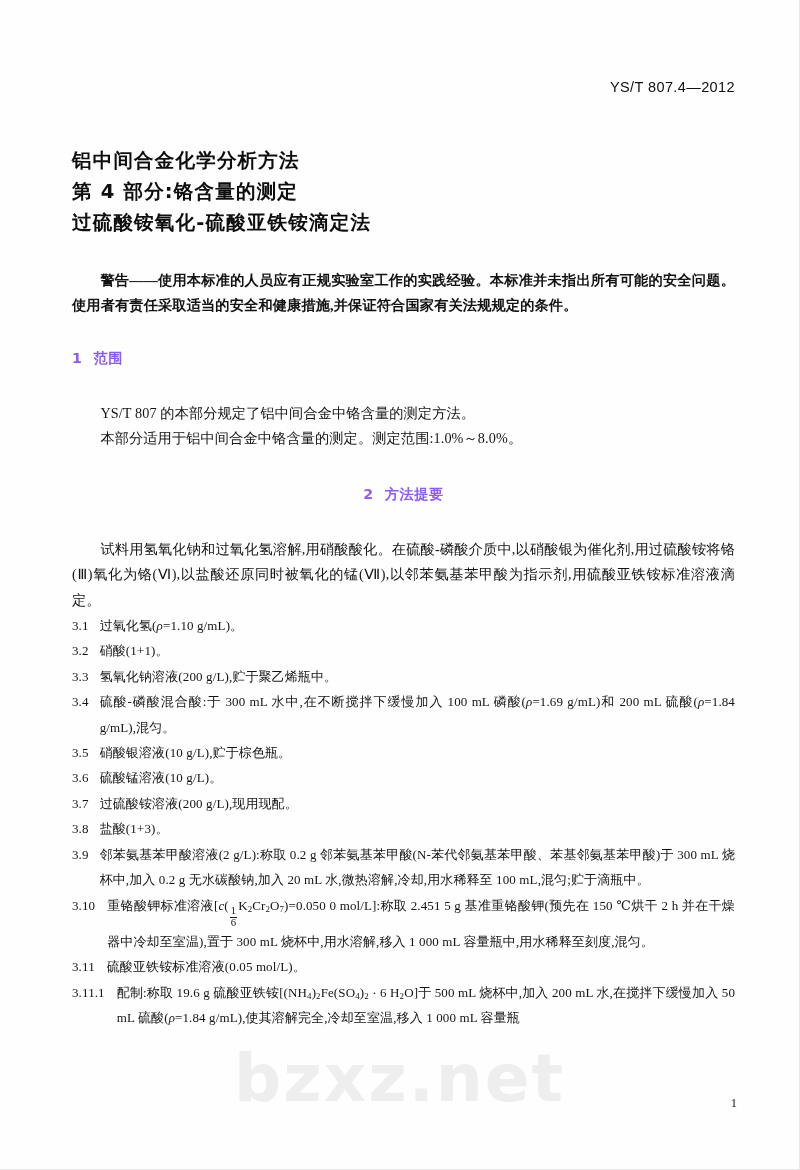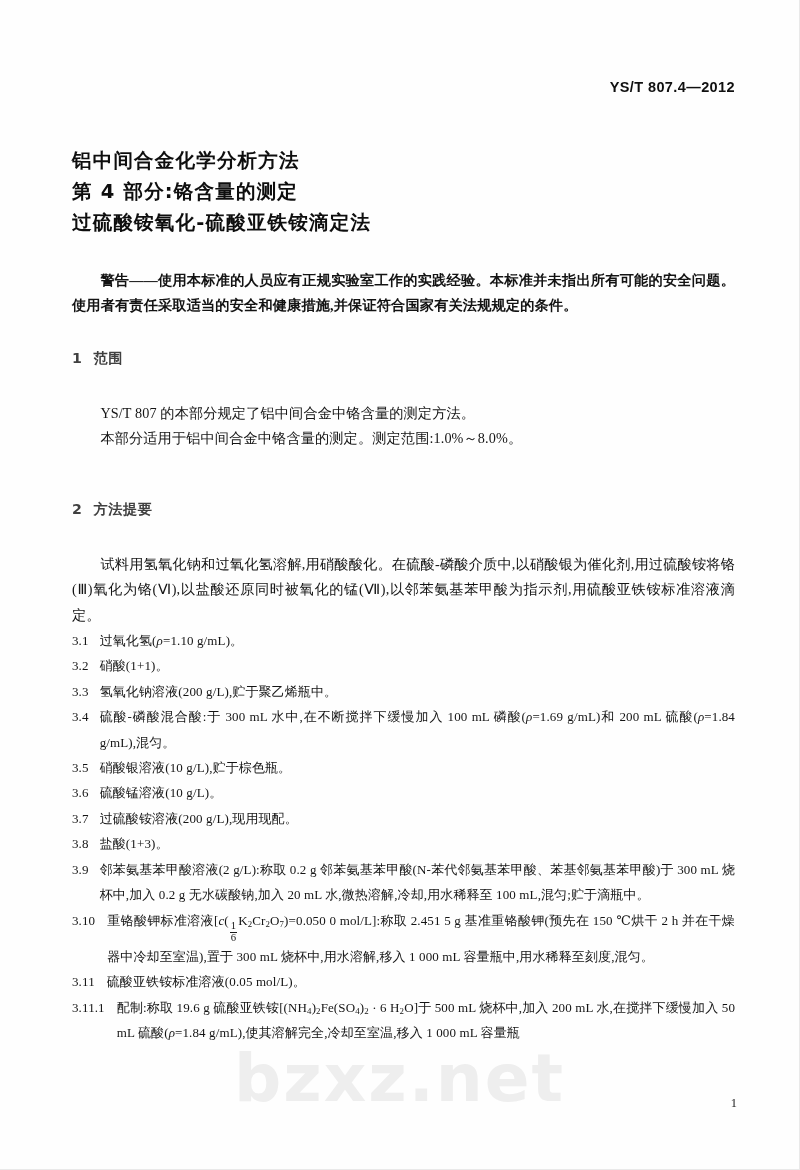--- a/index.html
+++ b/index.html
@@ -47,21 +47,21 @@
     position: relative;
     z-index: 2;
     padding: 0 64px 0 72px;
   }
 
   
   .doc-header {
     padding-top: 79px;
     text-align: right;
     font-family: "Liberation Sans", sans-serif;
-    font-weight: bold;
+    font-weight: normal;
     font-size: 14.5px;
     letter-spacing: 0.4px;
     color: #101010;
   }
 
   
   .title-block {
     margin-top: 50px;
   }
   .title-line {
@@ -84,26 +84,26 @@
     color: #131313;
     text-indent: 2em;
   }
 
   
   .sec-head {
     font-family: "DejaVu Sans", "Liberation Sans", sans-serif;
     font-weight: bold;
     font-size: 14.2px;
     letter-spacing: 0.6px;
-    color: #404040;
+    color: #8b5cf6;
   }
   .sec-head .num { margin-right: 11px; }
 
   .sec-1 { margin-top: 31px; }
-  .sec-2 { margin-top: 48px; }
+  .sec-2 { margin-top: 33px; text-align: center; }
   .sec-3 { margin-top: 34px; }
 
   
   .para {
     font-size: 14.2px;
     line-height: 25.4px;
     letter-spacing: 0.12px;
     text-align: justify;
     color: #141414;
   }

